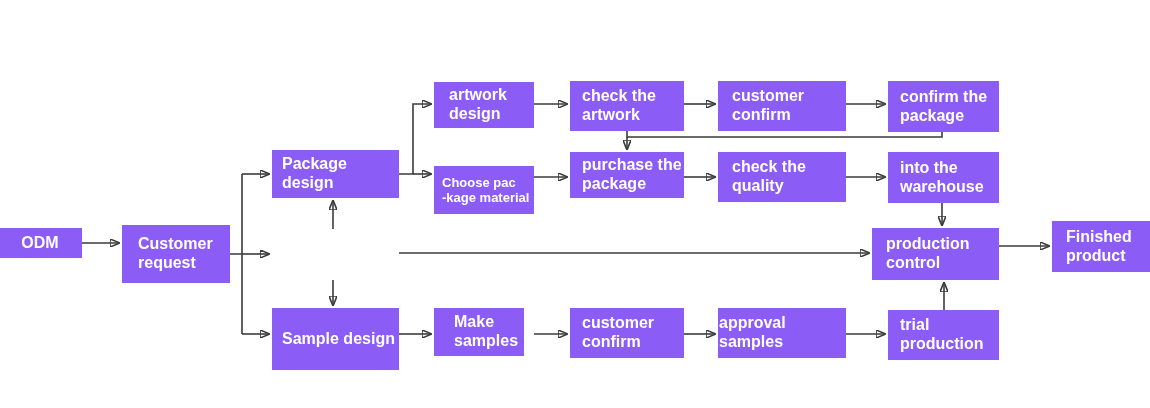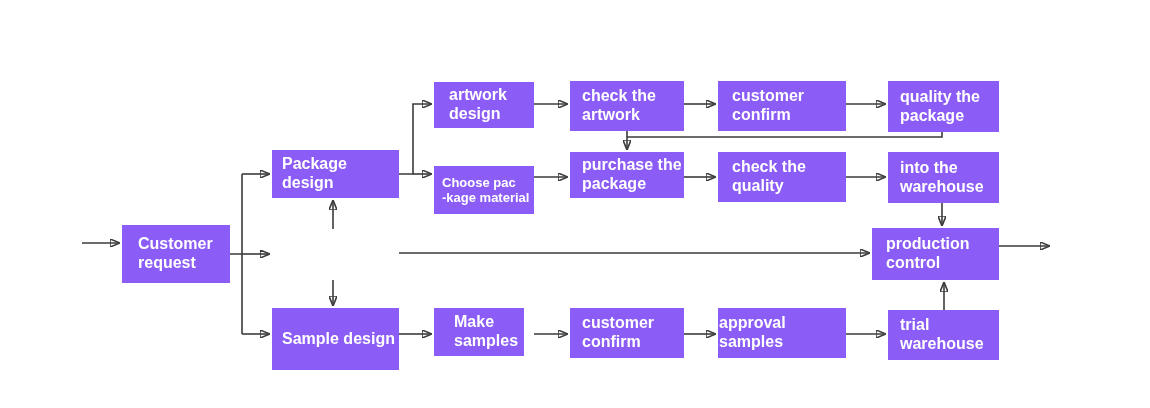--- a/index.html
+++ b/index.html
@@ -69,44 +69,47 @@
     <path d="M942,203 V225" marker-end="url(#ah)"></path>
     <path d="M399,253 H869" marker-end="url(#ah)"></path>
     <path d="M399,334 H431" marker-end="url(#ah)"></path>
     <path d="M534,334 H567" marker-end="url(#ah)"></path>
     <path d="M684,334 H715" marker-end="url(#ah)"></path>
     <path d="M846,334 H885" marker-end="url(#ah)"></path>
     <path d="M944,310 V283" marker-end="url(#ah)"></path>
     <path d="M999,246 H1049" marker-end="url(#ah)"></path>
   </svg>
 
+  <div class="node center" style="left:0px; top:228px; width:82px; height:30px;">ODM</div>
   <div class="node" style="left:122px; top:225px; width:108px; height:58px; padding-left:16px;">Customer
 request</div>
   <div class="node" style="left:272px; top:150px; width:127px; height:48px; padding-left:10px;">Package design</div>
   <div class="node" style="left:272px; top:308px; width:127px; height:62px; padding-left:10px;">Sample design</div>
   <div class="node" style="left:434px; top:82px; width:100px; height:46px; padding-left:15px;">artwork
 design</div>
   <div class="node small" style="left:434px; top:150px; width:100px; height:48px; padding-left:8px;margin-top:16px;">Choose pac
 -kage material</div>
   <div class="node" style="left:570px; top:81px; width:114px; height:50px;">check the
 artwork</div>
   <div class="node" style="left:718px; top:81px; width:128px; height:50px; padding-left:14px;">customer
 confirm</div>
-  <div class="node" style="left:888px; top:81px; width:111px; height:51px;">quality the
+  <div class="node" style="left:888px; top:81px; width:111px; height:51px;">confirm the
 package</div>
   <div class="node" style="left:570px; top:152px; width:114px; height:46px;">purchase the
 package</div>
   <div class="node" style="left:718px; top:152px; width:128px; height:50px; padding-left:14px;">check the
 quality</div>
   <div class="node" style="left:888px; top:152px; width:111px; height:51px;">into the
 warehouse</div>
   <div class="node" style="left:872px; top:228px; width:127px; height:52px; padding-left:14px;">production
 control</div>
   <div class="node" style="left:434px; top:308px; width:90px; height:48px; padding-left:20px;">Make
 samples</div>
   <div class="node" style="left:570px; top:308px; width:114px; height:50px;">customer
 confirm</div>
   <div class="node" style="left:718px; top:308px; width:128px; height:50px; padding-left:1px;">approval
 samples</div>
   <div class="node" style="left:888px; top:310px; width:111px; height:50px;">trial
-warehouse</div>
+production</div>
+  <div class="node" style="left:1052px; top:221px; width:98px; height:51px; padding-left:14px;">Finished
+product</div>
 
 </div>
 
 </body></html>

